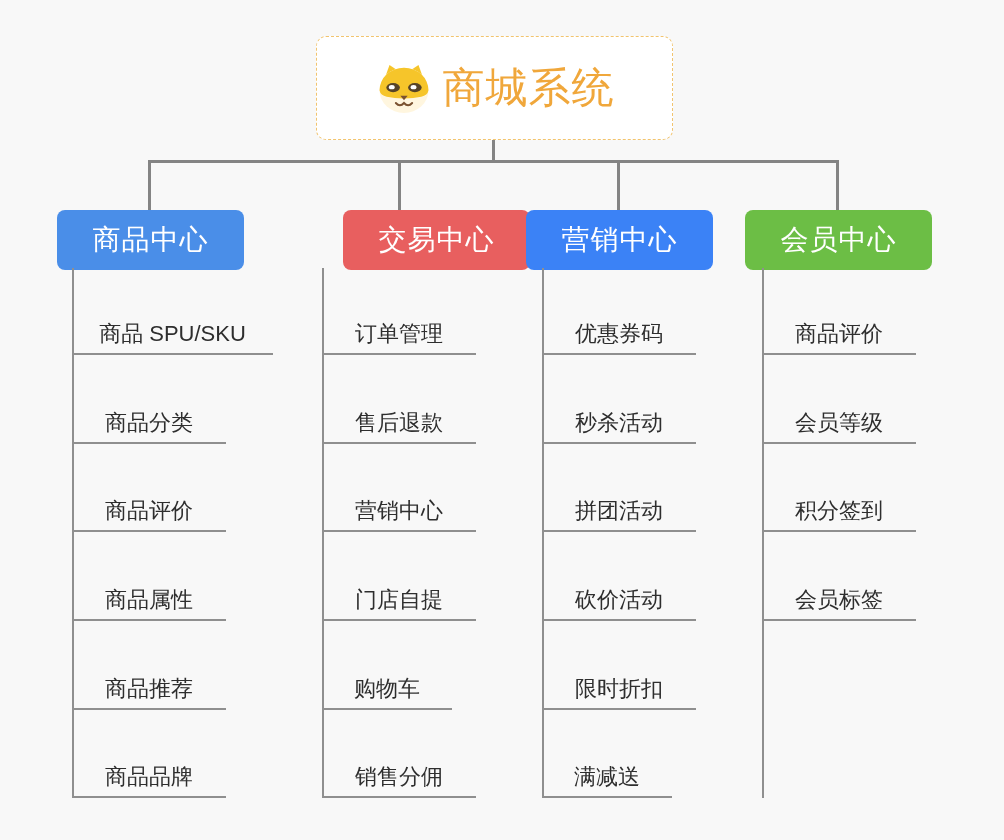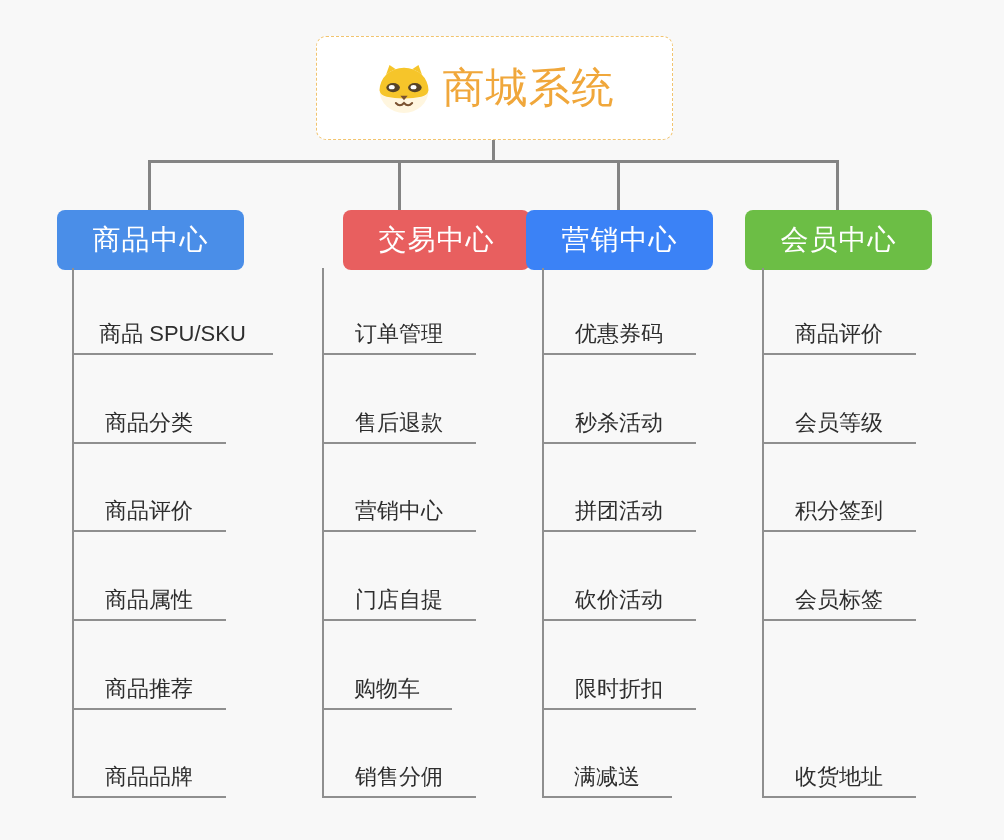--- a/index.html
+++ b/index.html
@@ -157,17 +157,14 @@
     </div>
   <div class="leaf" style="left:762px;top:406px;width:154px">
       <span>会员等级</span>
     </div>
   <div class="leaf" style="left:762px;top:494px;width:154px">
       <span>积分签到</span>
     </div>
   <div class="leaf" style="left:762px;top:583px;width:154px">
       <span>会员标签</span>
     </div>
-  <div class="leaf" style="left:762px;top:760px;width:154px">
-      <span>收货地址</span>
-    </div>
 
 </div>
 
 </body></html>

